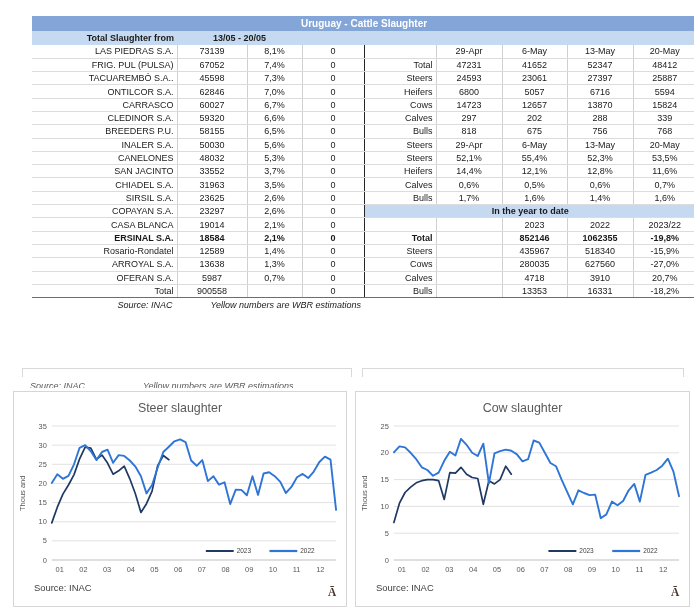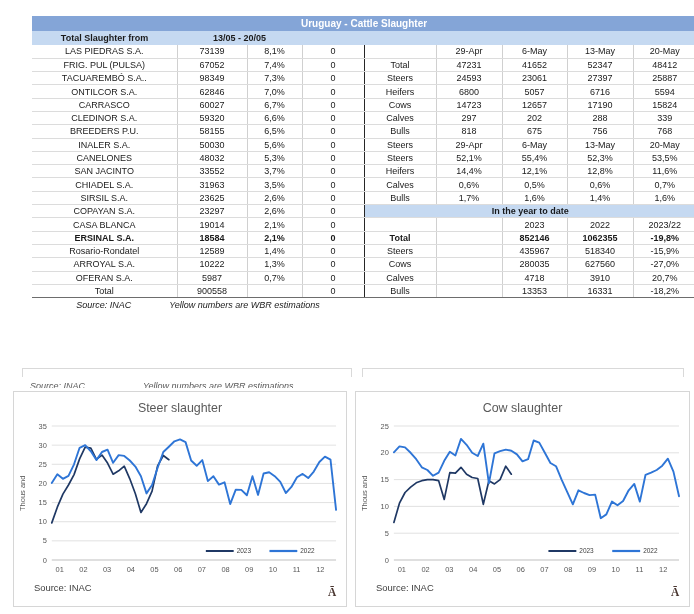--- a/index.html
+++ b/index.html
@@ -3,21 +3,21 @@
 <meta charset="utf-8">
 <style>
   * { margin:0; padding:0; box-sizing:border-box; }
   html,body { width:694px; height:614px; background:#ffffff; font-family:"Liberation Sans", sans-serif; }
   #stage { position:relative; width:694px; height:614px; background:#fff; overflow:hidden; }
 
   
   #sheet { position:absolute; left:32px; top:16px; width:664px; border-collapse:collapse; table-layout:fixed; font-size:9px; color:#1a1a1a; }
   #sheet td { height:13.3px; padding:0 3px; overflow:hidden; white-space:nowrap; border-bottom:1px solid #dcdcdc; line-height:12px; }
   #sheet td.num { text-align:center; }
-  #sheet td.lbl { text-align:center; }
+  #sheet td.lbl { text-align:right; }
   #sheet tr.title-row td { background:#84a5d7; color:#ffffff; font-weight:bold; font-size:10px; text-align:center; height:15px; border-bottom:none; }
   #sheet tr.period-row td { background:#c5d9f1; font-weight:bold; height:14px; border-bottom:none; }
   #sheet tr.head-row td { font-weight:bold; border-bottom:1.4px solid #404040; }
   #sheet td.band { background:#c5d9f1; font-weight:bold; text-align:center; color:#17191c; }
   #sheet td.vlight { border-right:1px solid #d0d0d0; }
   #sheet td.vdark  { border-right:1.4px solid #262626; }
   #sheet tr.last-data td { border-bottom:1.4px solid #6d6d6d; }
   #sheet tr.src-row td { border-bottom:none; font-style:italic; }
   #sheet tr.ytd-total td { font-weight:bold; }
 
@@ -78,21 +78,21 @@
           <td class="num vlight">7,4%</td>
           <td class="num vdark">0</td>
           <td class="lbl vlight">Total</td>
           <td class="num vlight">47231</td>
           <td class="num vlight">41652</td>
           <td class="num vlight">52347</td>
           <td class="num">48412</td>
         </tr>
         <tr>
           <td class="lbl vlight">TACUAREMBÓ S.A..</td>
-          <td class="num vlight">98349</td>
+          <td class="num vlight">45598</td>
           <td class="num vlight">7,3%</td>
           <td class="num vdark">0</td>
           <td class="lbl vlight">Steers</td>
           <td class="num vlight">24593</td>
           <td class="num vlight">23061</td>
           <td class="num vlight">27397</td>
           <td class="num">25887</td>
         </tr>
         <tr>
           <td class="lbl vlight">ONTILCOR S.A.</td>
@@ -106,21 +106,21 @@
           <td class="num">5594</td>
         </tr>
         <tr>
           <td class="lbl vlight">CARRASCO</td>
           <td class="num vlight">60027</td>
           <td class="num vlight">6,7%</td>
           <td class="num vdark">0</td>
           <td class="lbl vlight">Cows</td>
           <td class="num vlight">14723</td>
           <td class="num vlight">12657</td>
-          <td class="num vlight">17190</td>
+          <td class="num vlight">13870</td>
           <td class="num">15824</td>
         </tr>
         <tr>
           <td class="lbl vlight">CLEDINOR S.A.</td>
           <td class="num vlight">59320</td>
           <td class="num vlight">6,6%</td>
           <td class="num vdark">0</td>
           <td class="lbl vlight">Calves</td>
           <td class="num vlight">297</td>
           <td class="num vlight">202</td>
@@ -228,21 +228,21 @@
           <td class="num vlight">1,4%</td>
           <td class="num vdark">0</td>
           <td class="lbl vlight">Steers</td>
           <td class="num vlight"></td>
           <td class="num vlight">435967</td>
           <td class="num vlight">518340</td>
           <td class="num">-15,9%</td>
         </tr>
         <tr>
           <td class="lbl vlight">ARROYAL S.A.</td>
-          <td class="num vlight">10222</td>
+          <td class="num vlight">13638</td>
           <td class="num vlight">1,3%</td>
           <td class="num vdark">0</td>
           <td class="lbl vlight">Cows</td>
           <td class="num vlight"></td>
           <td class="num vlight">280035</td>
           <td class="num vlight">627560</td>
           <td class="num">-27,0%</td>
         </tr>
         <tr>
           <td class="lbl vlight">OFERAN S.A.</td>

